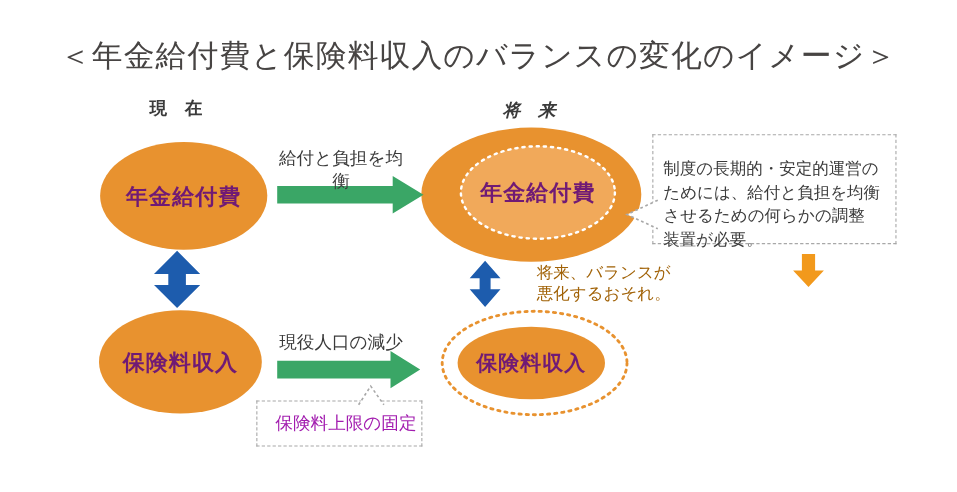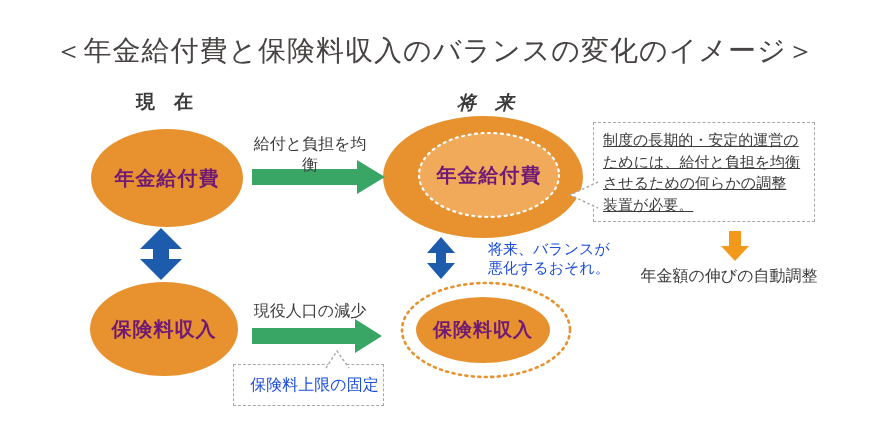--- a/index.html
+++ b/index.html
@@ -17,21 +17,21 @@
   .txt { position: absolute; z-index: 2; }
   .title {
     left: 0; top: 32px; width: 100%;
     text-align: center;
     font-size: 28px;
     font-weight: normal;
     color: #474443;
     letter-spacing: 1px;
   }
   .col-label {
-    font-size: 19px;
+    font-size: 16px;
     font-weight: bold;
     color: #3b3b3b;
   }
   .ellipse-label {
     display: flex;
     align-items: center;
     justify-content: center;
     color: #701a75;
     font-weight: bold;
     font-size: 20px;
@@ -39,45 +39,44 @@
     text-align: center;
   }
   .arrow-label {
     font-size: 16px;
     color: #3b3b3b;
     text-align: center;
   }
   .note {
     font-size: 15px;
     line-height: 19px;
-    color: #1d4ed8;
+    color: #a16207;
     white-space: pre-line;
   }
   .dashed-box {
     position: absolute;
     z-index: 2;
     border: 1.6px dashed #a8a8a8;
     background: #ffffff;
   }
   .box-adjust {
     left: 593px; top: 122px; width: 222px; height: 100px;
-    padding: 6px 9px;
-    text-decoration: underline;
+    padding: 20px 9px;
   }
   .box-adjust .box-text {
     font-size: 15px;
     line-height: 21.5px;
     white-space: pre-line;
     color: #3b3b3b;
   }
   .box-cap {
     left: 233px; top: 364px; width: 151px; height: 42px;
     display: flex; align-items: center; justify-content: center;
   }
-  .box-cap .box-text { font-size: 16px; color: #1d4ed8; margin-left: 12px; }
+  .box-cap .box-text { font-size: 16px; color: #a21caf; margin-left: 12px; }
   .callout { position: absolute; z-index: 3; }
   .auto-adjust-label {
     left: 628px; top: 266px; width: 202px;
     text-align: center;
     font-size: 16px;
     color: #3b3b3b;
   }
 </style>
 </head>
 <body>
@@ -138,15 +137,14 @@
     <div class="box-text">制度の長期的・安定的運営の
 ためには、給付と負担を均衡
 させるための何らかの調整
 装置が必要。</div>
   </div>
 
   <div class="dashed-box box-cap">
     <div class="box-text">保険料上限の固定</div>
   </div>
 
-  <div class="txt auto-adjust-label">年金額の伸びの自動調整</div>
 
 </div>
 
 </body></html>

